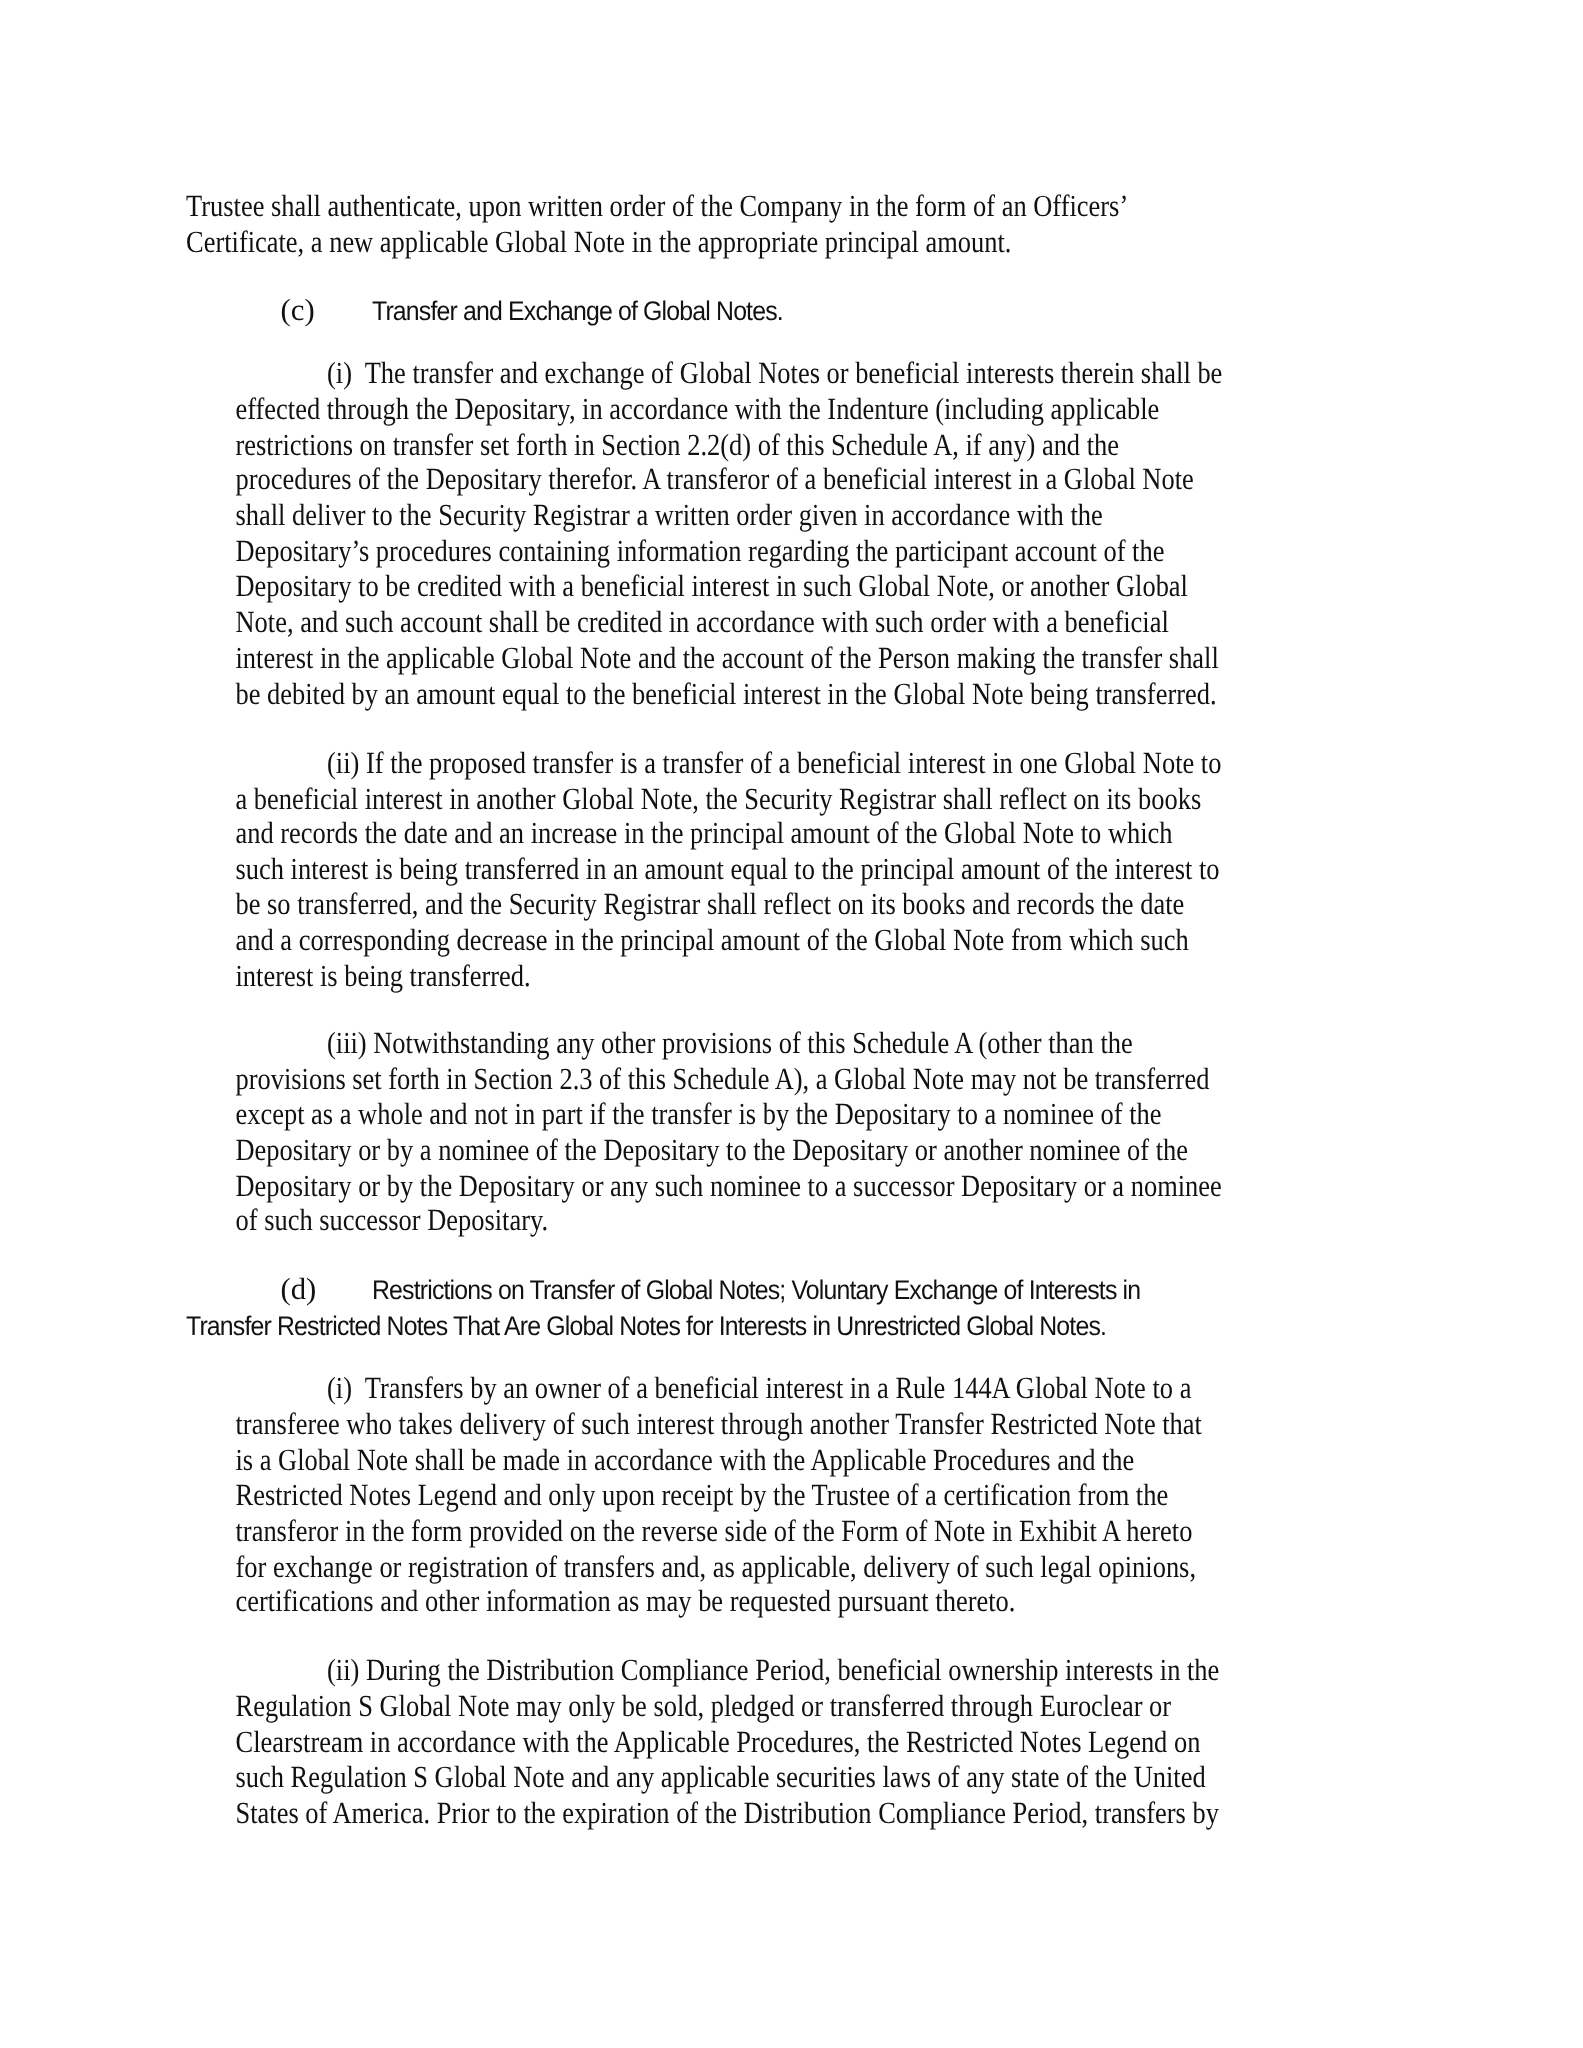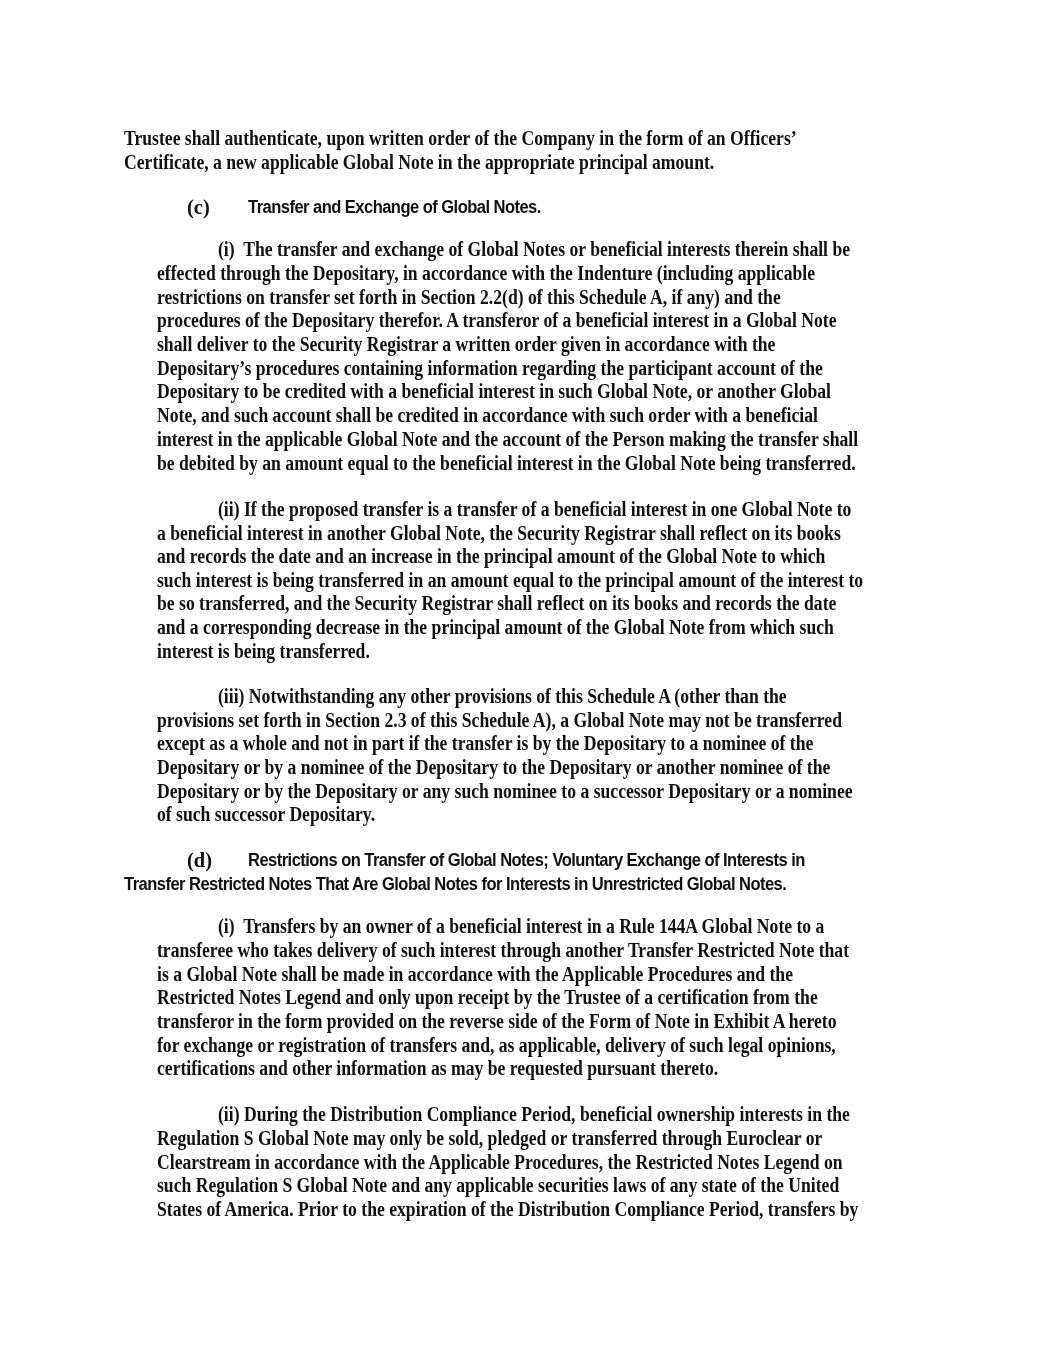--- a/index.html
+++ b/index.html
@@ -1,17 +1,17 @@
 <!DOCTYPE html>
 <html><head>
 <meta charset="utf-8">
 <style>
   html, body { margin: 0; padding: 0; background: #ffffff; }
   body { width: 1055px; height: 1365px; position: relative; overflow: hidden; color: #111; }
-  .page { position: absolute; left: 0; top: 0; width: 1055px; height: 1365px; font-weight: bold; }
+  .page { position: absolute; left: 0; top: 0; width: 1055px; height: 1365px; }
   .line {
     position: absolute;
     white-space: pre;
     font-family: "Liberation Serif", serif;
     font-size: 20.5px;
     line-height: 24px;
     transform-origin: 0 0;
     transform: scaleX(0.86);
   }
   .sans {

